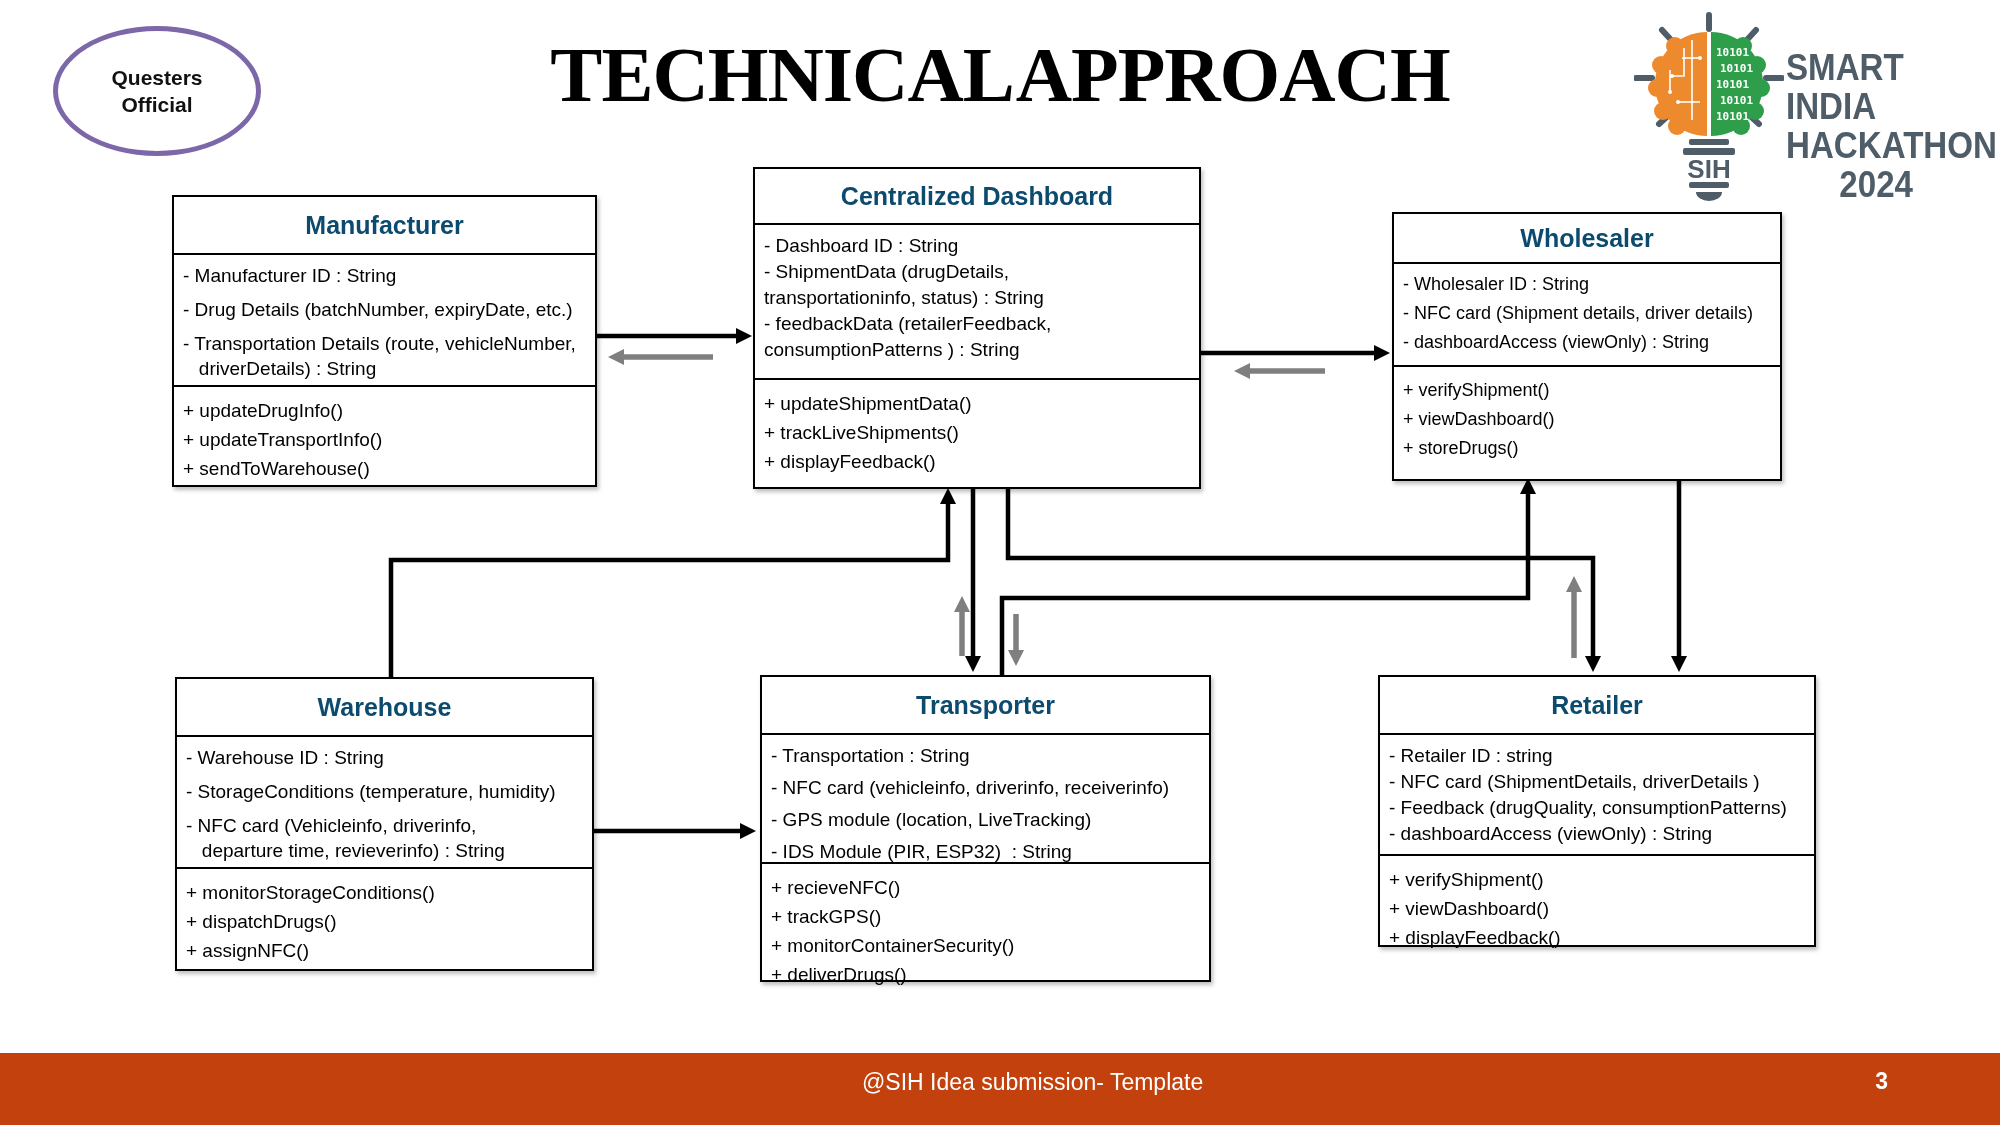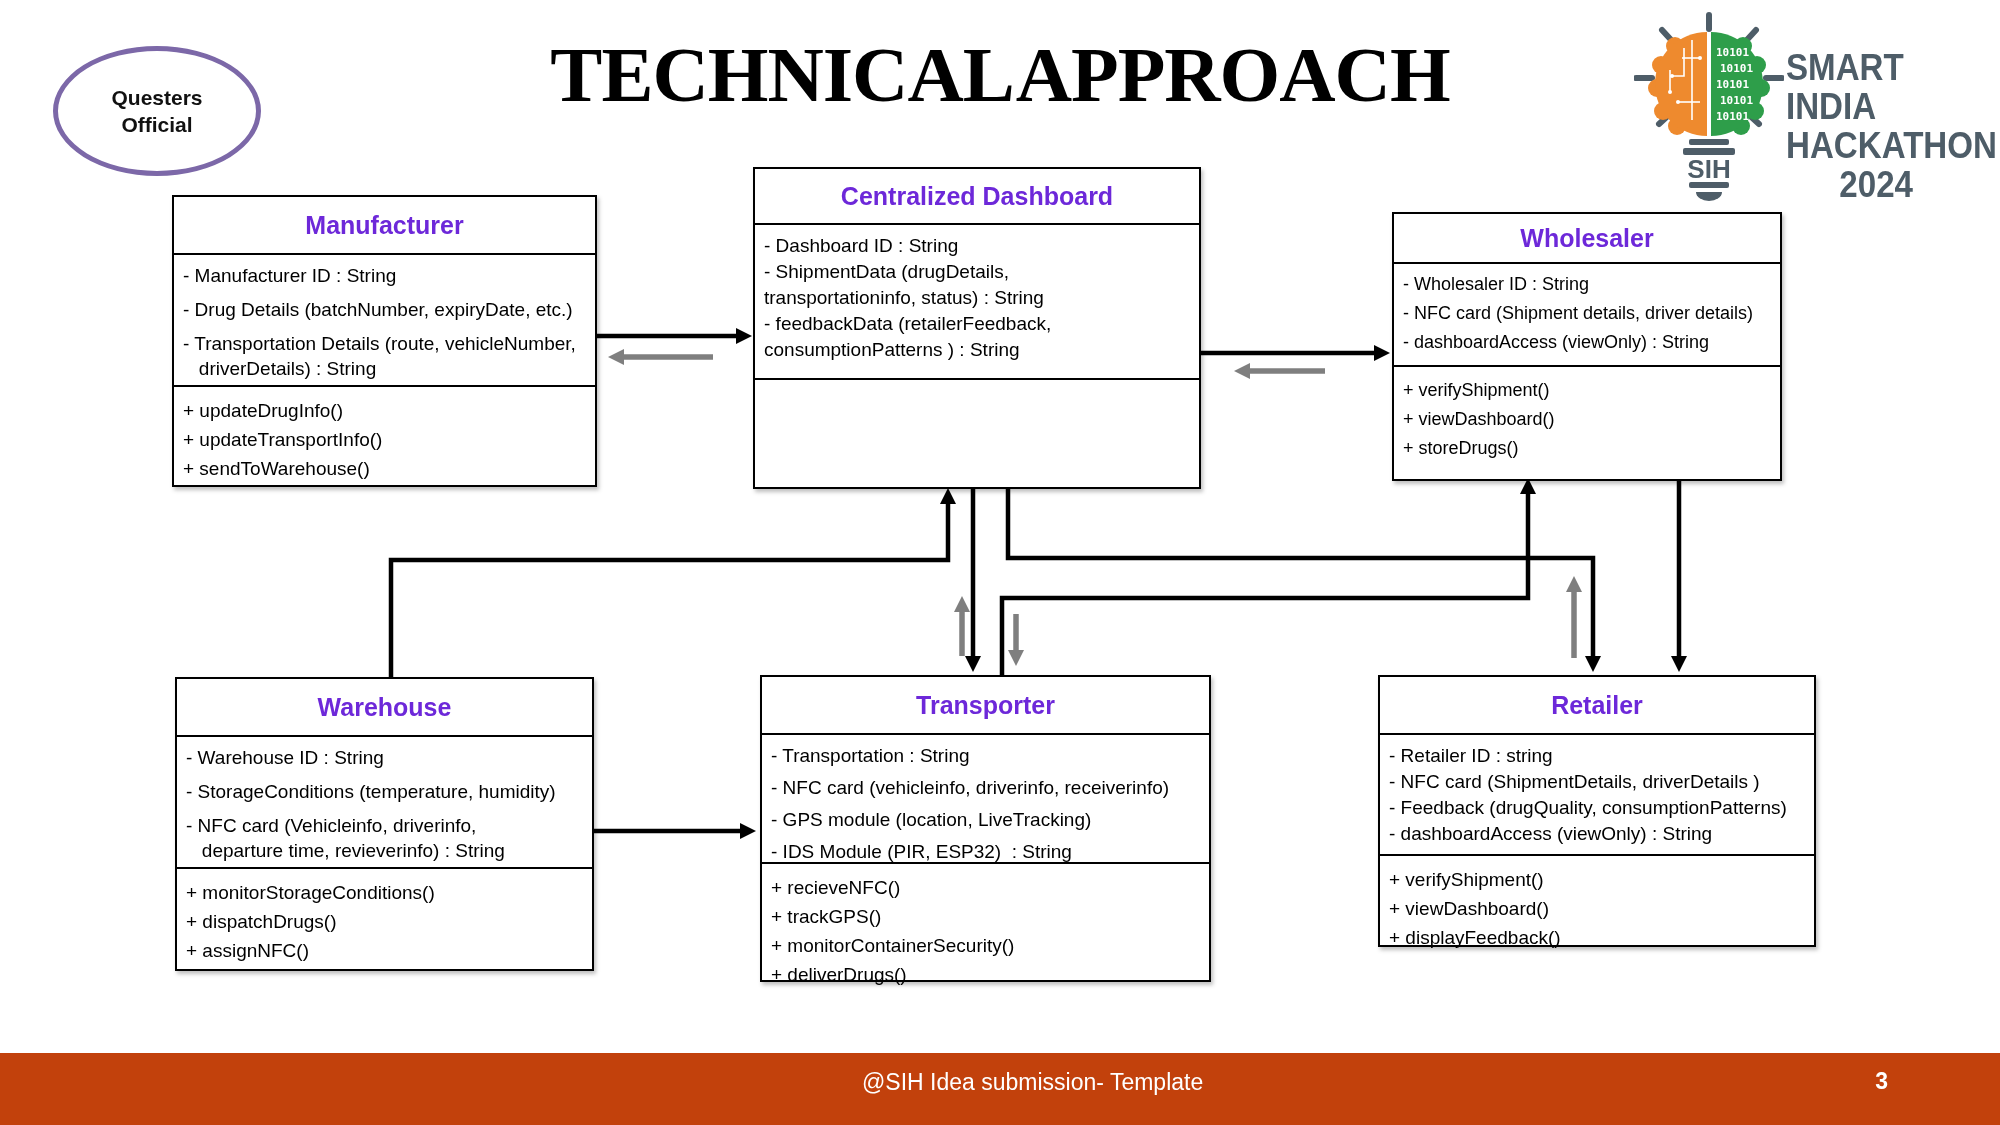--- a/index.html
+++ b/index.html
@@ -2,21 +2,21 @@
 <html><head>
 <meta charset="utf-8">
 <style>
   html,body{margin:0;padding:0;background:#888;}
   .slide{
     position:relative;width:2000px;height:1125px;background:#ffffff;
     font-family:"Liberation Sans",sans-serif;overflow:hidden;
   }
   
   .badge{
-    position:absolute;left:53px;top:46px;width:198px;height:120px;
+    position:absolute;left:53px;top:26px;width:198px;height:120px;
     border:5px solid #7C68A8;border-radius:50%;
     display:flex;flex-direction:column;align-items:center;justify-content:center;
     font-weight:bold;font-size:21px;line-height:27px;color:#111;
   }
   
   .main-title{
     position:absolute;left:0;right:0;top:30px;text-align:center;
     font-family:"Liberation Serif",serif;font-weight:bold;font-size:78px;
     letter-spacing:-1px;word-spacing:-8px;color:#000;
   }
@@ -28,21 +28,21 @@
     transform:scaleX(0.92);transform-origin:left top;letter-spacing:0px;
   }
   .logo-text .yr{display:block;padding-left:58px;}
   
   .uml{
     position:absolute;background:#fff;border:2.5px solid #000;
     display:flex;flex-direction:column;box-shadow:2px 3px 4px rgba(0,0,0,0.25);
   }
   .uml-title{
     border-bottom:2.5px solid #000;display:flex;align-items:center;justify-content:center;
-    font-weight:bold;font-size:25px;color:#6d28d9;flex:0 0 auto;
+    font-weight:bold;font-size:25px;color:#0c4a6e;flex:0 0 auto;
   }
   .uml-attrs{border-bottom:2.5px solid #000;padding:8px 4px 13px 9px;flex:0 0 auto;box-sizing:border-box;}
   .uml-methods{padding:11px 4px 0 9px;flex:1 1 auto;}
   .line{font-size:19px;line-height:25px;white-space:pre;color:#000;}
   .fs18 .line{font-size:18px;}
   .gap-xs .line + .line{margin-top:1px;}
   .gap-sm .line + .line{margin-top:4px;}
   .gap-md .line + .line{margin-top:7px;}
   .gap-lg .line + .line{margin-top:9px;}
   .uml .line.cont{margin-top:0 !important;}
@@ -173,20 +173,25 @@
 
   <div class="uml" style="left:753px;top:167px;width:444px;height:318px;">
     <div class="uml-title" style="height:54px;">Centralized Dashboard</div>
     <div class="uml-attrs gap-xs" style="height:155px;">
         <div class="line">- Dashboard ID : String</div>
         <div class="line">- ShipmentData (drugDetails,</div>
         <div class="line">transportationinfo, status) : String</div>
         <div class="line">- feedbackData (retailerFeedback,</div>
         <div class="line">consumptionPatterns ) : String</div>
       </div>
+    <div class="uml-methods gap-sm">
+        <div class="line">+ updateShipmentData()</div>
+        <div class="line">+ trackLiveShipments()</div>
+        <div class="line">+ displayFeedback()</div>
+      </div>
   </div>
 
   <div class="uml fs18" style="left:1392px;top:212px;width:386px;height:265px;">
     <div class="uml-title" style="height:48px;">Wholesaler</div>
     <div class="uml-attrs gap-sm" style="height:103px;">
         <div class="line">- Wholesaler ID : String</div>
         <div class="line">- NFC card (Shipment details, driver details)</div>
         <div class="line">- dashboardAccess (viewOnly) : String</div>
       </div>
     <div class="uml-methods gap-sm">

